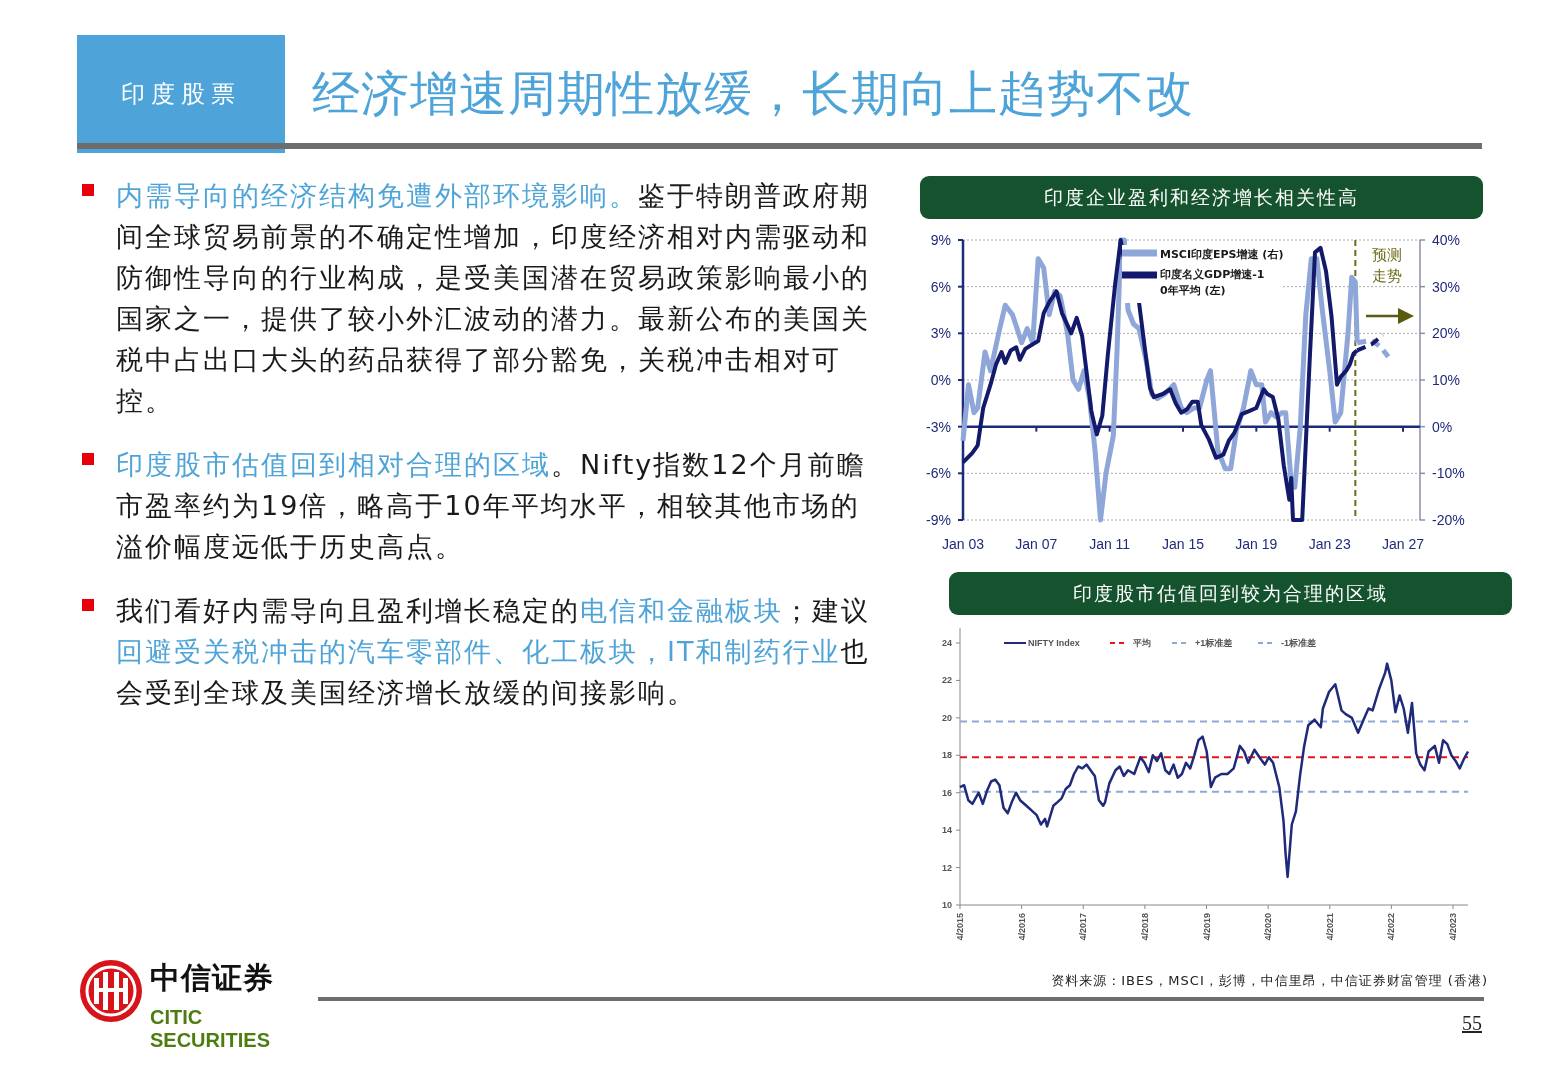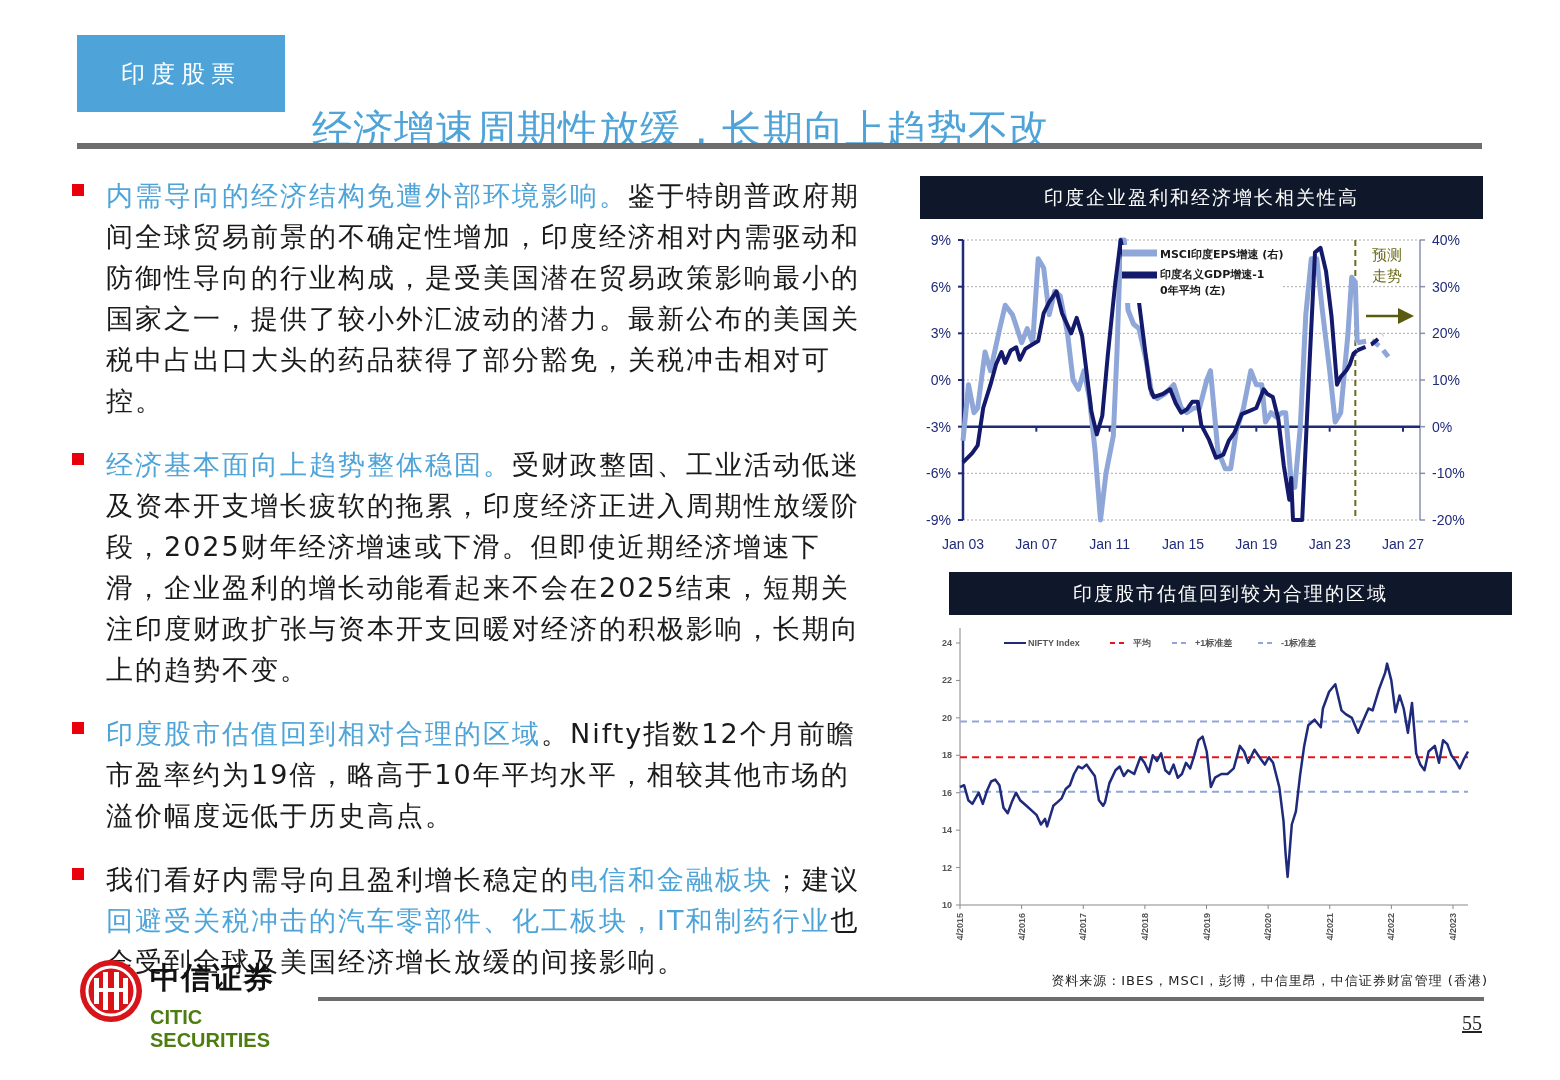--- a/index.html
+++ b/index.html
@@ -1,24 +1,24 @@
 <!DOCTYPE html>
 <html><head>
 <meta charset="utf-8">
 <style>
   html,body{margin:0;padding:0;background:#ffffff;}
   body{width:1560px;height:1080px;position:relative;overflow:hidden;font-family:"DejaVu Sans","Liberation Sans",sans-serif;color:#1a1a1a;}
-  .section-tag{position:absolute;left:77px;top:35px;width:208px;height:77px;background:#4ea4d8;color:#fff;display:flex;align-items:center;justify-content:center;font-size:24px;letter-spacing:6px;}
-  .page-title{position:absolute;left:312px;top:62px;font-size:40px;color:#4ea4d8;letter-spacing:1px;white-space:nowrap;margin-top:40px;}
+  .section-tag{position:absolute;left:77px;top:35px;width:208px;height:118px;background:#4ea4d8;color:#fff;display:flex;align-items:center;justify-content:center;font-size:24px;letter-spacing:6px;}
+  .page-title{position:absolute;left:312px;top:62px;font-size:48px;color:#4ea4d8;letter-spacing:1px;white-space:nowrap;}
   .title-rule{position:absolute;left:77px;top:143px;width:1405px;height:6px;background:#6d6d6d;}
-  .bullets{position:absolute;left:68px;top:175px;width:810px;}
+  .bullets{position:absolute;left:78px;top:175px;width:810px;}
   .bullet{position:relative;padding-left:38px;font-size:27px;line-height:41px;margin-bottom:23px;letter-spacing:2px;}
   .bullet .sq{position:absolute;left:4px;top:9px;width:12px;height:12px;background:#e8000b;}
   .hl{color:#4ea4d8;}
-  .panel-head{position:absolute;left:920px;width:563px;height:43px;background:#0f172a;color:#fff;font-size:19px;letter-spacing:2px;display:flex;align-items:center;justify-content:center;}
+  .panel-head{position:absolute;left:920px;width:563px;height:43px;background:#14532d;color:#fff;font-size:19px;letter-spacing:2px;display:flex;align-items:center;justify-content:center;border-radius:9px;}
   .chart-svg{position:absolute;left:0;top:0;}
   .ax{font-family:"Liberation Sans","DejaVu Sans",sans-serif;font-size:14px;fill:#1f2a7a;}
   .ax2{font-family:"Liberation Sans","DejaVu Sans",sans-serif;font-size:9px;fill:#555;font-weight:bold;}
   .leg{font-family:"DejaVu Sans",sans-serif;font-size:11px;fill:#1a1a1a;font-weight:bold;}
   .footer-rule{position:absolute;left:318px;top:997px;width:1166px;height:4px;background:#6d6d6d;}
   .source{position:absolute;right:72px;top:972px;font-size:13px;color:#222;letter-spacing:1px;}
   .pageno{position:absolute;right:78px;top:1012px;font-family:"Liberation Serif",serif;font-size:20px;color:#222;text-decoration:underline;}
   .logo{position:absolute;left:78px;top:958px;width:240px;height:66px;}
   .logo-cn{position:absolute;left:72px;top:0px;font-size:30px;font-weight:bold;color:#111;letter-spacing:1px;font-family:"DejaVu Serif",serif;}
   .logo-en{position:absolute;left:72px;top:48px;font-size:20px;font-weight:bold;color:#4d7c0f;font-family:"Liberation Sans",sans-serif;}
@@ -30,21 +30,20 @@
 <div class="page-title">经济增速周期性放缓，长期向上趋势不改</div>
 <div class="title-rule"></div>
 
 <div class="bullets">
   <div class="bullet">
     <span class="sq"></span>
     <span><span class="hl">内需导向的经济结构免遭外部环境影响。</span><span>鉴于特朗普政府期间全球贸易前景的不确定性增加，印度经济相对内需驱动和防御性导向的行业构成，是受美国潜在贸易政策影响最小的国家之一，提供了较小外汇波动的潜力。最新公布的美国关税中占出口大头的药品获得了部分豁免，关税冲击相对可控。</span></span>
   </div>
   <div class="bullet">
     <span class="sq"></span>
-    <span><span class="hl">经济基本面向上趋势整体稳固。</span><span>受财政整固、工业活动低迷及资本开支增长疲软的拖累，印度经济正进入周期性放缓阶段，2025财年经济增速或下滑。但即使近期经济增速下滑，企业盈利的增长动能看起来不会在2025结束，短期关注印度财政扩张与资本开支回暖对经济的积极影响，长期向上的趋势不变。</span></span>
   </div>
   <div class="bullet">
     <span class="sq"></span>
     <span><span class="hl">印度股市估值回到相对合理的区域</span><span>。Nifty指数12个月前瞻市盈率约为19倍，略高于10年平均水平，相较其他市场的溢价幅度远低于历史高点。</span></span>
   </div>
   <div class="bullet">
     <span class="sq"></span>
     <span><span>我们看好内需导向且盈利增长稳定的</span><span class="hl">电信和金融板块</span><span>；建议</span><span class="hl">回避受关税冲击的汽车零部件、化工板块，IT和制药行业</span><span>也会受到全球及美国经济增长放缓的间接影响。</span></span>
   </div>
 </div>

